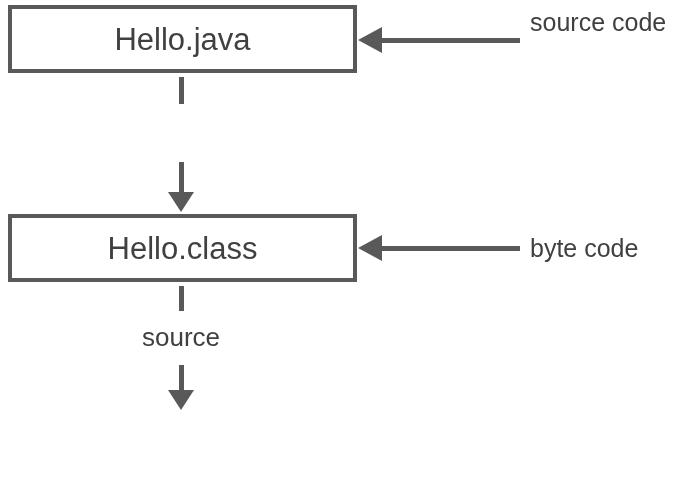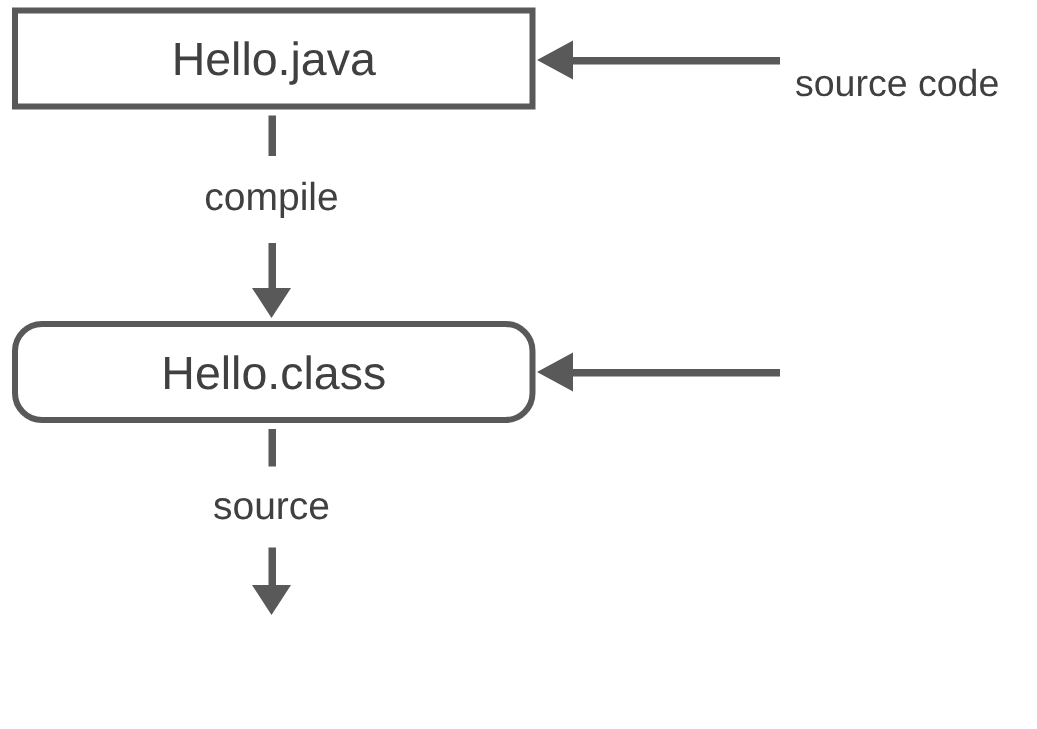--- a/index.html
+++ b/index.html
@@ -20,21 +20,21 @@
   .box{
     position:absolute;
     left:8px;width:349px;height:68px;
     box-sizing:border-box;
     border:4px solid var(--shape);
     background:var(--bg);
     display:flex;align-items:center;justify-content:center;
   }
   .box span{font-size:31px;line-height:1;color:var(--text);}
   #box-1{top:5px;}
-  #box-2{top:214px;border-radius:20px;}
+  #box-2{top:214px;}
   #box-3{top:412px;}
 
   
   .vline{
     position:absolute;left:179px;width:5px;background:var(--shape);
   }
   #stub-1{top:77px;height:27px;}
   #stub-2{top:286px;height:25px;}
 
   
@@ -69,45 +69,45 @@
     border-right:24px solid var(--shape);
   }
   #hhead-1{top:27px;}
   #hhead-2{top:235px;}
 
   
   .side-label{
     position:absolute;left:530px;
     font-size:25px;color:var(--text);white-space:nowrap;
   }
-  #side-label-1{top:42px;}
+  #side-label-1{top:8px;}
   #side-label-2{top:234px;}
 </style>
 </head>
 <body>
 
 <div class="canvas">
 
   <div class="box" id="box-1">
     <span>Hello.java</span>
   </div>
   <div class="box" id="box-2">
     <span>Hello.class</span>
   </div>
 
   <div class="vline" id="stub-1"></div>
-  <div class="flow-label" id="flow-label-1">compile</div>
   <div class="vshaft" id="dshaft-1"></div>
   <div class="head-down" id="dhead-1"></div>
 
   <div class="vline" id="stub-2"></div>
   <div class="flow-label" id="flow-label-2">source</div>
   <div class="vshaft" id="dshaft-2"></div>
   <div class="head-down" id="dhead-2"></div>
 
   <div class="head-left" id="hhead-1"></div>
   <div class="hshaft" id="hshaft-1"></div>
   <div class="side-label" id="side-label-1">source code</div>
 
   <div class="head-left" id="hhead-2"></div>
   <div class="hshaft" id="hshaft-2"></div>
+  <div class="side-label" id="side-label-2">byte code</div>
 
 </div>
 
 </body></html>

